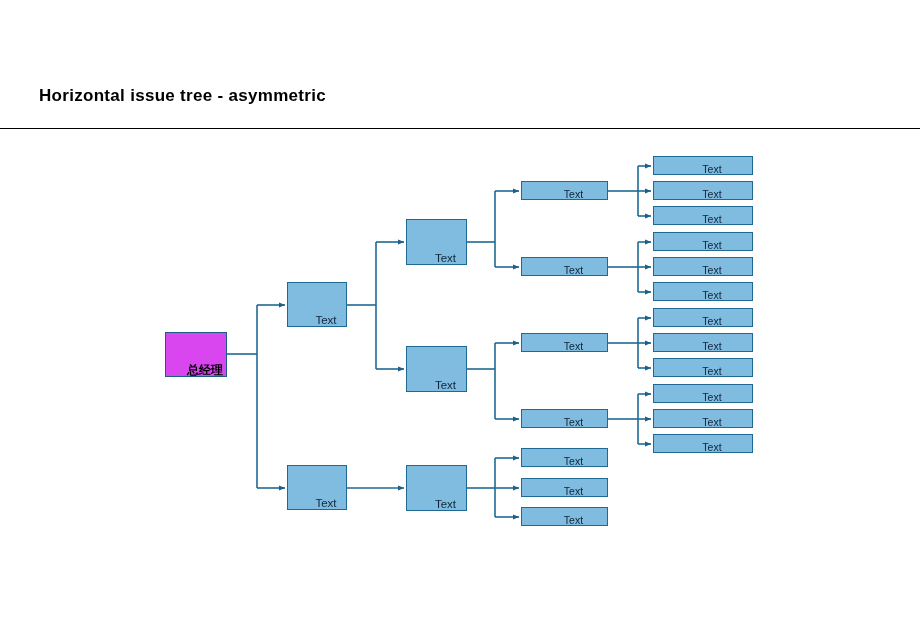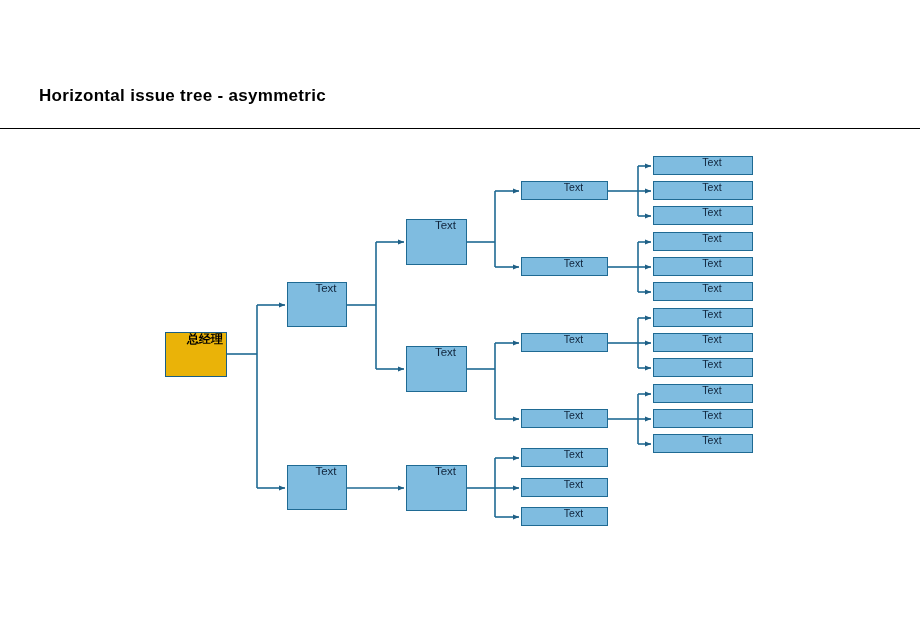--- a/index.html
+++ b/index.html
@@ -61,33 +61,33 @@
     width: 920px;
     height: 507px;
   }
   
   .node {
     position: absolute;
     box-sizing: border-box;
     background: #7FBCE0;
     border: 1px solid #1F6A93;
     display: flex;
-    align-items: flex-start;
+    align-items: flex-end;
     justify-content: center;
     color: #10243B;
     z-index: 3;
     padding-left: 18px;
   }
   .node-label {
     display: block;
     line-height: 1;
     text-align: center;
   }
   .node.root {
-    background: #eab308;
+    background: #d946ef;
     border: 1px solid #1A5E84;
   }
   .node.root .node-label {
     font-weight: bold;
     font-size: 12px;
     color: #000000;
   }
   .node.lvl2 .node-label,
   .node.lvl3 .node-label {
     font-size: 11.5px;

